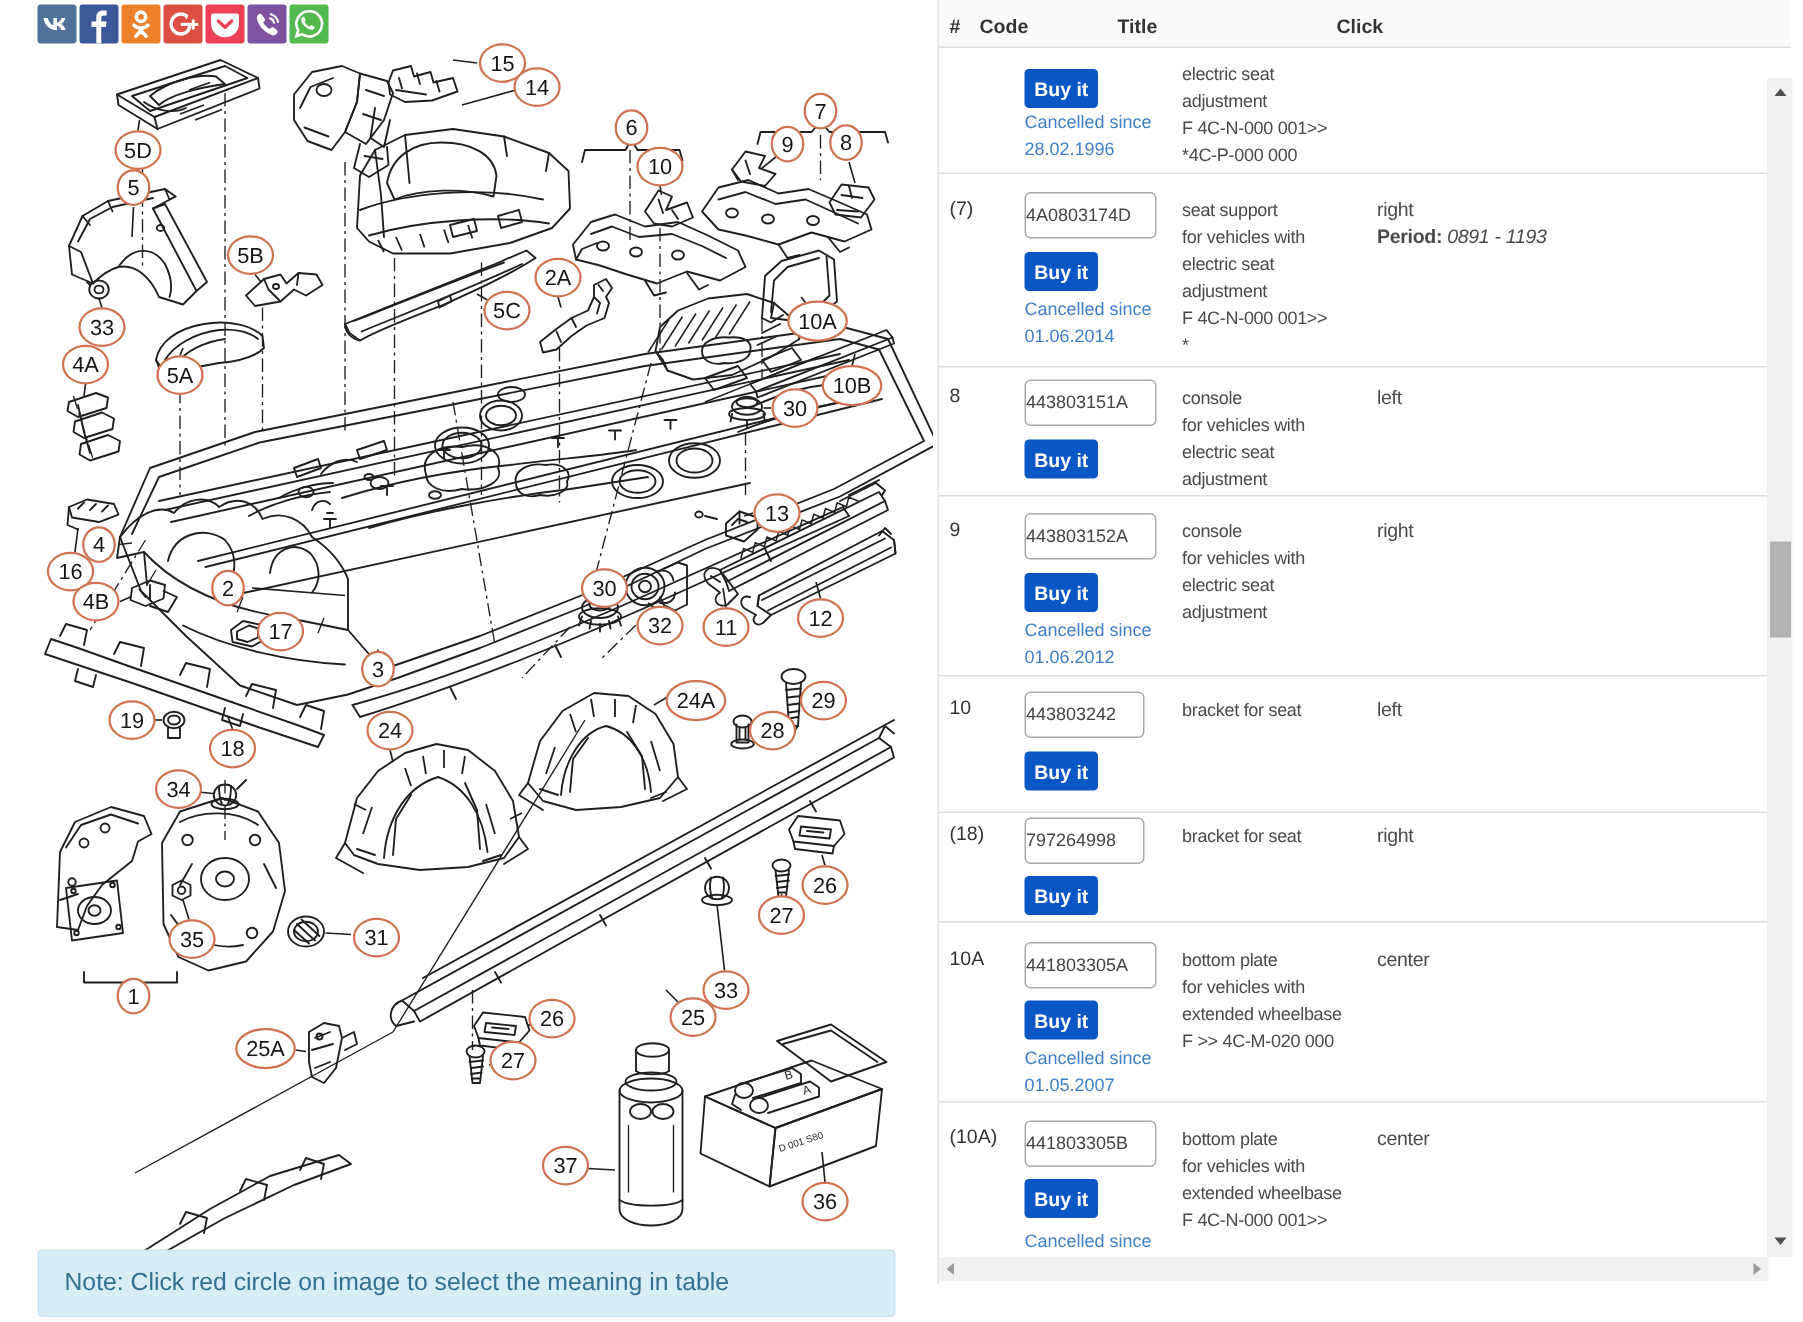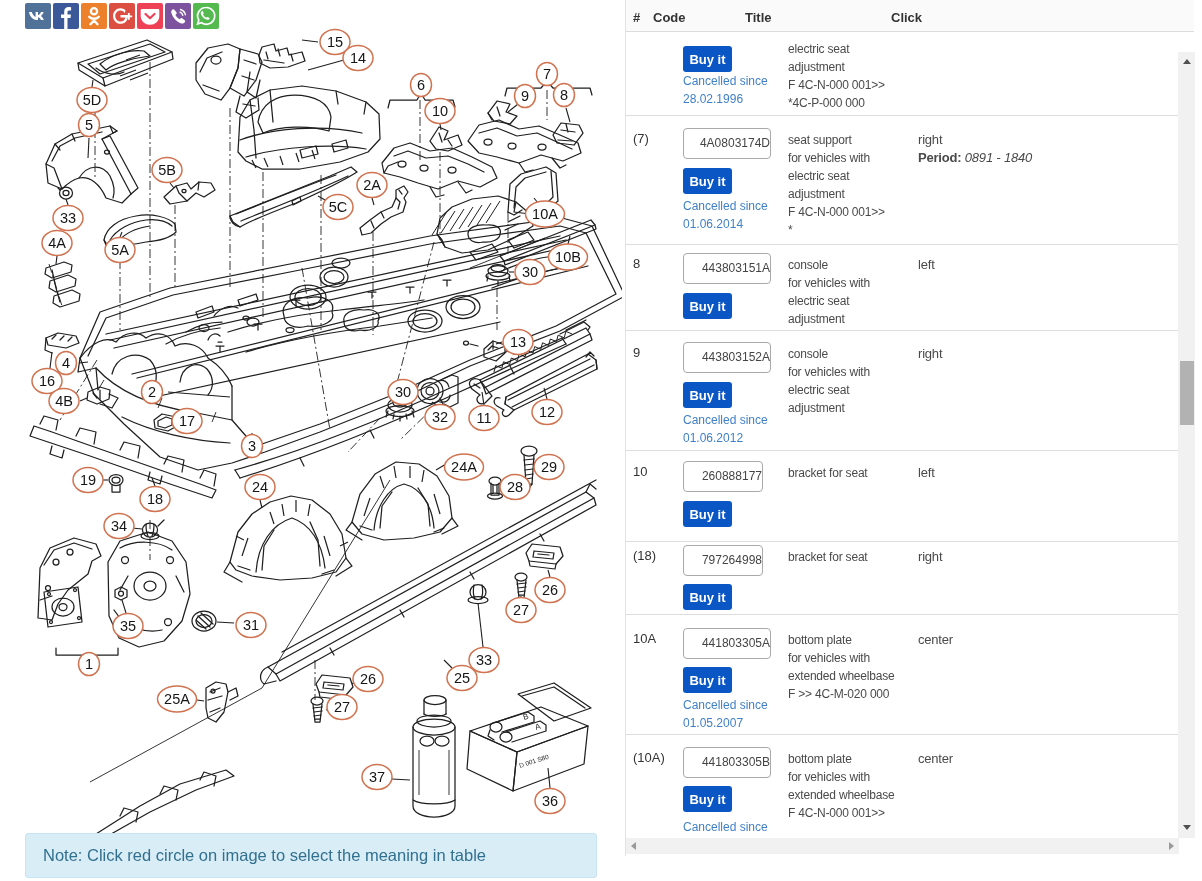--- a/index.html
+++ b/index.html
@@ -8,21 +8,21 @@
 .soc{position:absolute;top:3px;left:25px;height:27px;}
 .soc .b{position:absolute;top:0;width:26px;height:26px;border-radius:2px;}
 
 #tablewrap{position:absolute;left:625px;top:0;width:568px;height:856px;border-left:1px solid #e3e3e3;}
 #thead{position:absolute;left:0;top:0;width:100%;height:31px;background:#fafafa;border-bottom:1px solid #ddd;
 font-size:13px;font-weight:bold;color:#333;}
 #thead span{position:absolute;top:10px;}
 .rowline{position:absolute;left:0;width:555px;height:0;border-top:1px solid #ddd;}
 .rnum{position:absolute;left:7px;font-size:13px;color:#333;}
 .codebox{position:absolute;left:57px;height:29px;border:1px solid #a9a9a9;border-radius:4px;background:#fff;
-font-size:12px;color:#444;text-align:right;line-height:29px;}
+font-size:12px;color:#444;text-align:left;line-height:29px;}
 .buy{position:absolute;left:57px;width:49px;height:26px;background:#0a56c4;border-radius:3px;color:#fff;
 font-size:13px;font-weight:bold;text-align:center;line-height:27px;}
 .canc{position:absolute;left:57px;font-size:12px;color:#4080c8;line-height:18px;}
 .tit{position:absolute;left:162px;font-size:12px;color:#4a4a4a;line-height:18px;letter-spacing:-0.2px;}
 .note{position:absolute;left:292px;font-size:13px;color:#4a4a4a;line-height:18px;letter-spacing:-0.2px;}
 
 #vsb{position:absolute;left:552px;top:52px;width:17px;height:786px;background:#f1f1f1;}
 #vsb .thumb{position:absolute;left:2px;top:309px;width:14px;height:64px;background:#b2b2b2;}
 #hsb{position:absolute;left:0;top:838px;width:553px;height:16px;background:#f1f1f1;}
 .tri{position:absolute;width:0;height:0;}
@@ -894,21 +894,21 @@
 <div class="canc" style="top:72px">Cancelled since<br>28.02.1996</div>
 <div class="tit" style="top:40px">electric seat<br>adjustment<br>F 4C-N-000 001&gt;&gt;<br>*4C-P-000 000</div>
 </div>
 
 <div>
 <div class="rnum" style="top:131px">(7)</div>
 <div class="codebox" style="top:128px;width:86px">4A0803174D</div>
 <div class="buy" style="top:168px">Buy it</div>
 <div class="canc" style="top:197px">Cancelled since<br>01.06.2014</div>
 <div class="tit" style="top:131px">seat support<br>for vehicles with<br>electric seat<br>adjustment<br>F 4C-N-000 001&gt;&gt;<br>*</div>
-<div class="note" style="top:131px">right<br><b>Period:</b> <i>0891 - 1840</i></div>
+<div class="note" style="top:131px">right<br><b>Period:</b> <i>0891 - 1193</i></div>
 </div>
 
 <div>
 <div class="rnum" style="top:256px">8</div>
 <div class="codebox" style="top:253px;width:86px">443803151A</div>
 <div class="buy" style="top:293px">Buy it</div>
 <div class="tit" style="top:256px">console<br>for vehicles with<br>electric seat<br>adjustment</div>
 <div class="note" style="top:256px">left</div>
 </div>
 
@@ -916,21 +916,21 @@
 <div class="rnum" style="top:345px">9</div>
 <div class="codebox" style="top:342px;width:86px">443803152A</div>
 <div class="buy" style="top:382px">Buy it</div>
 <div class="canc" style="top:411px">Cancelled since<br>01.06.2012</div>
 <div class="tit" style="top:345px">console<br>for vehicles with<br>electric seat<br>adjustment</div>
 <div class="note" style="top:345px">right</div>
 </div>
 
 <div>
 <div class="rnum" style="top:464px">10</div>
-<div class="codebox" style="top:461px;width:78px">260888177</div>
+<div class="codebox" style="top:461px;width:78px">443803242</div>
 <div class="buy" style="top:501px">Buy it</div>
 <div class="tit" style="top:464px">bracket for seat</div>
 <div class="note" style="top:464px">left</div>
 </div>
 
 <div>
 <div class="rnum" style="top:548px">(18)</div>
 <div class="codebox" style="top:545px;width:78px">797264998</div>
 <div class="buy" style="top:584px">Buy it</div>
 <div class="tit" style="top:548px">bracket for seat</div>

